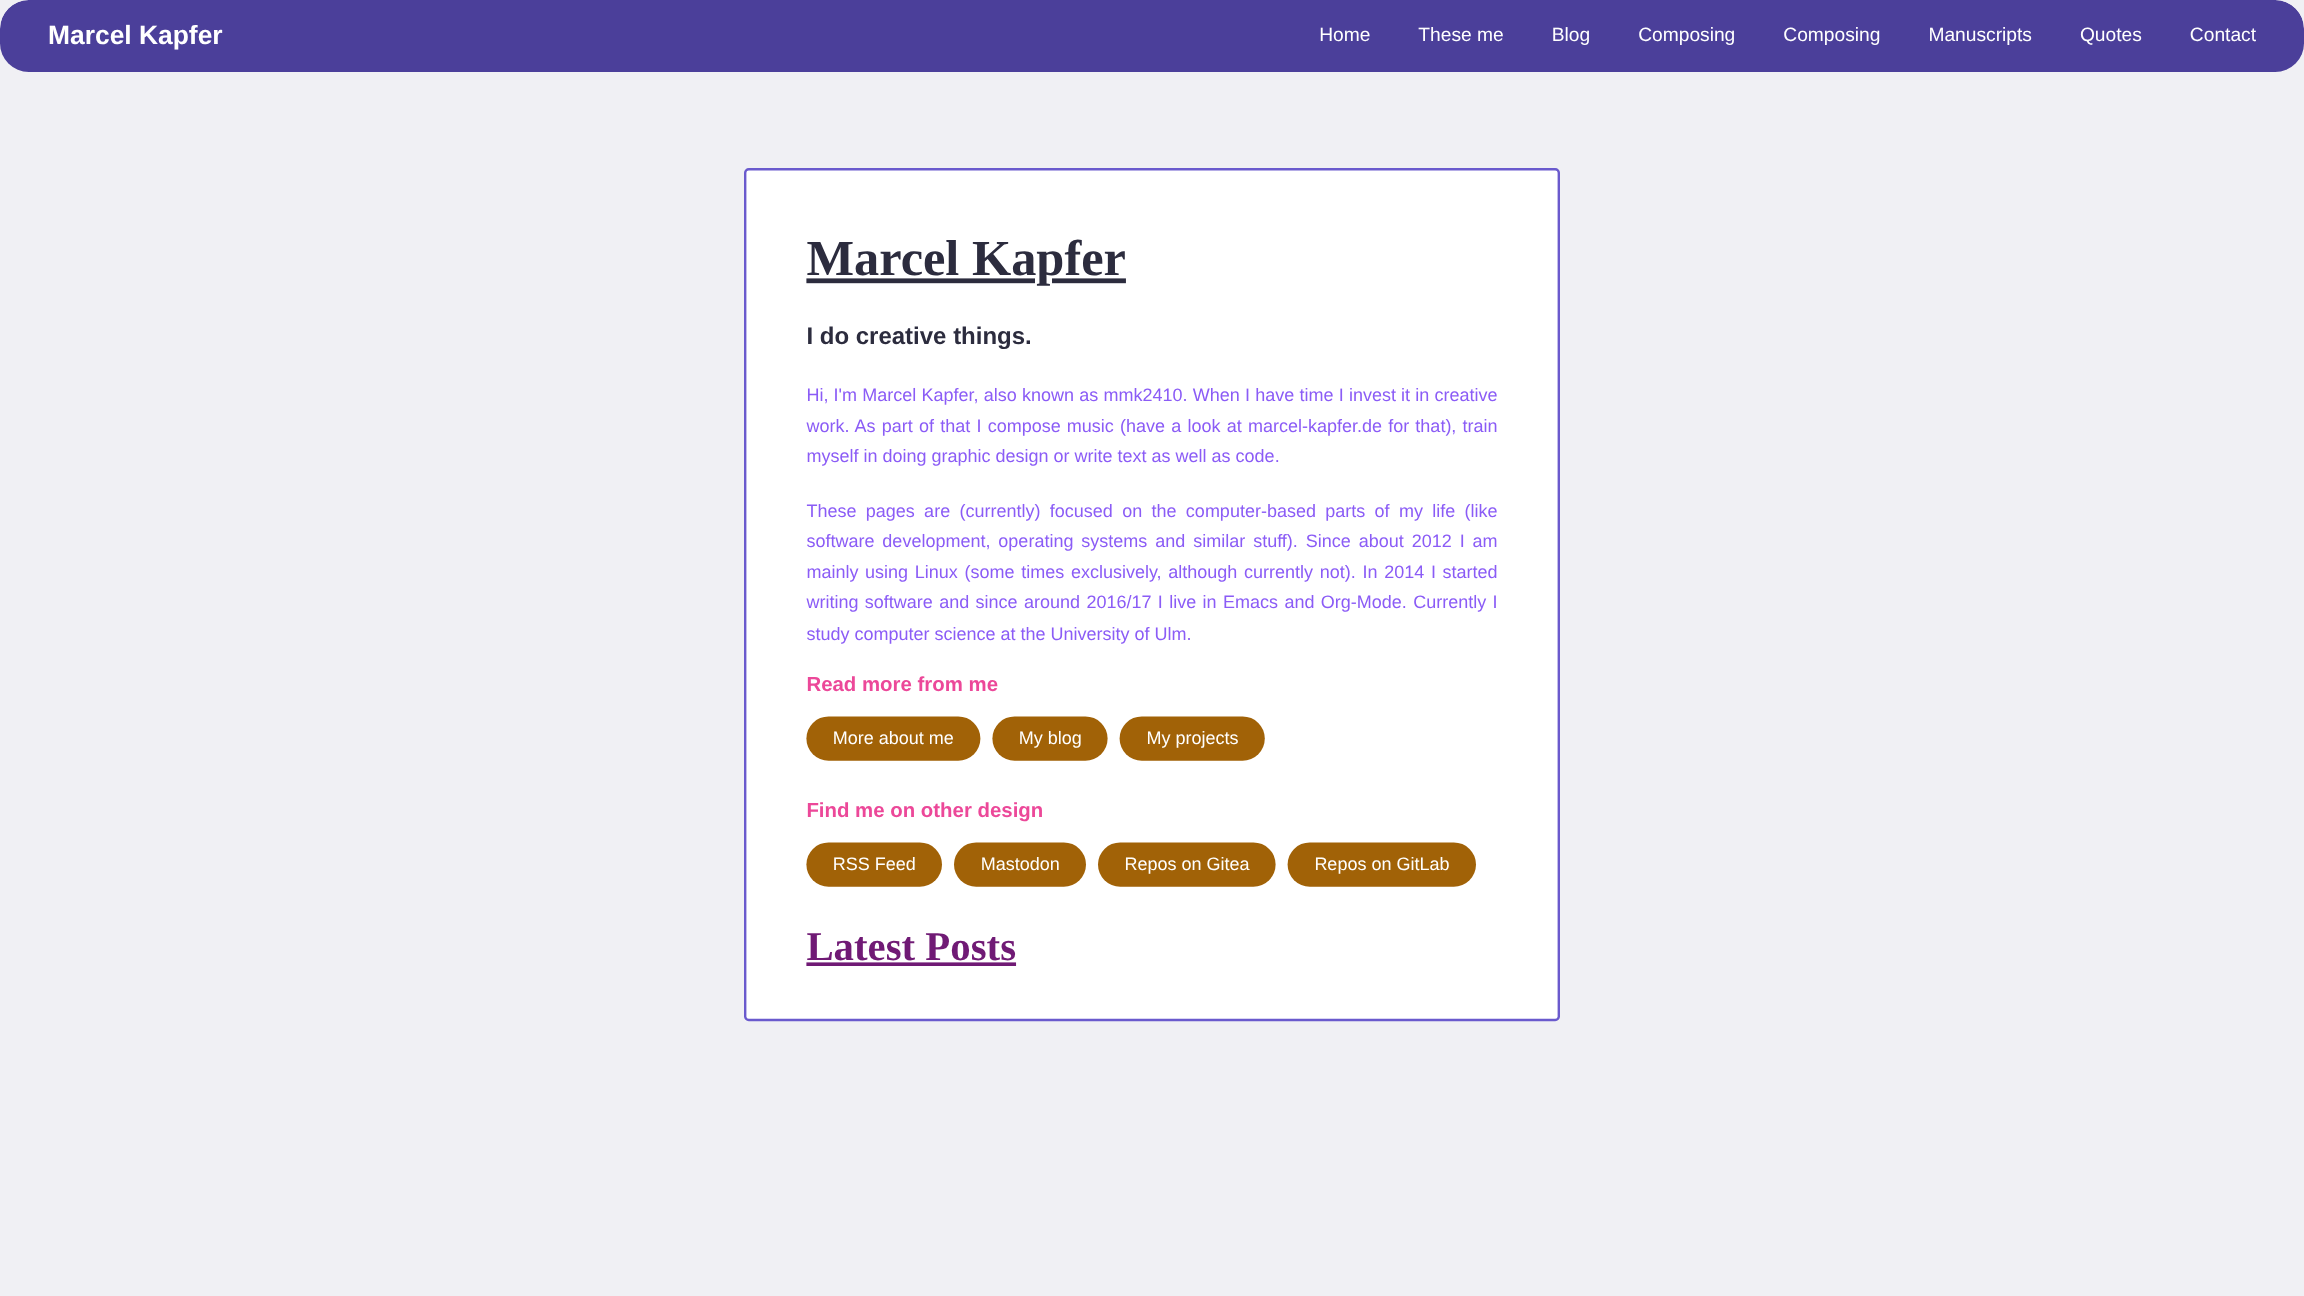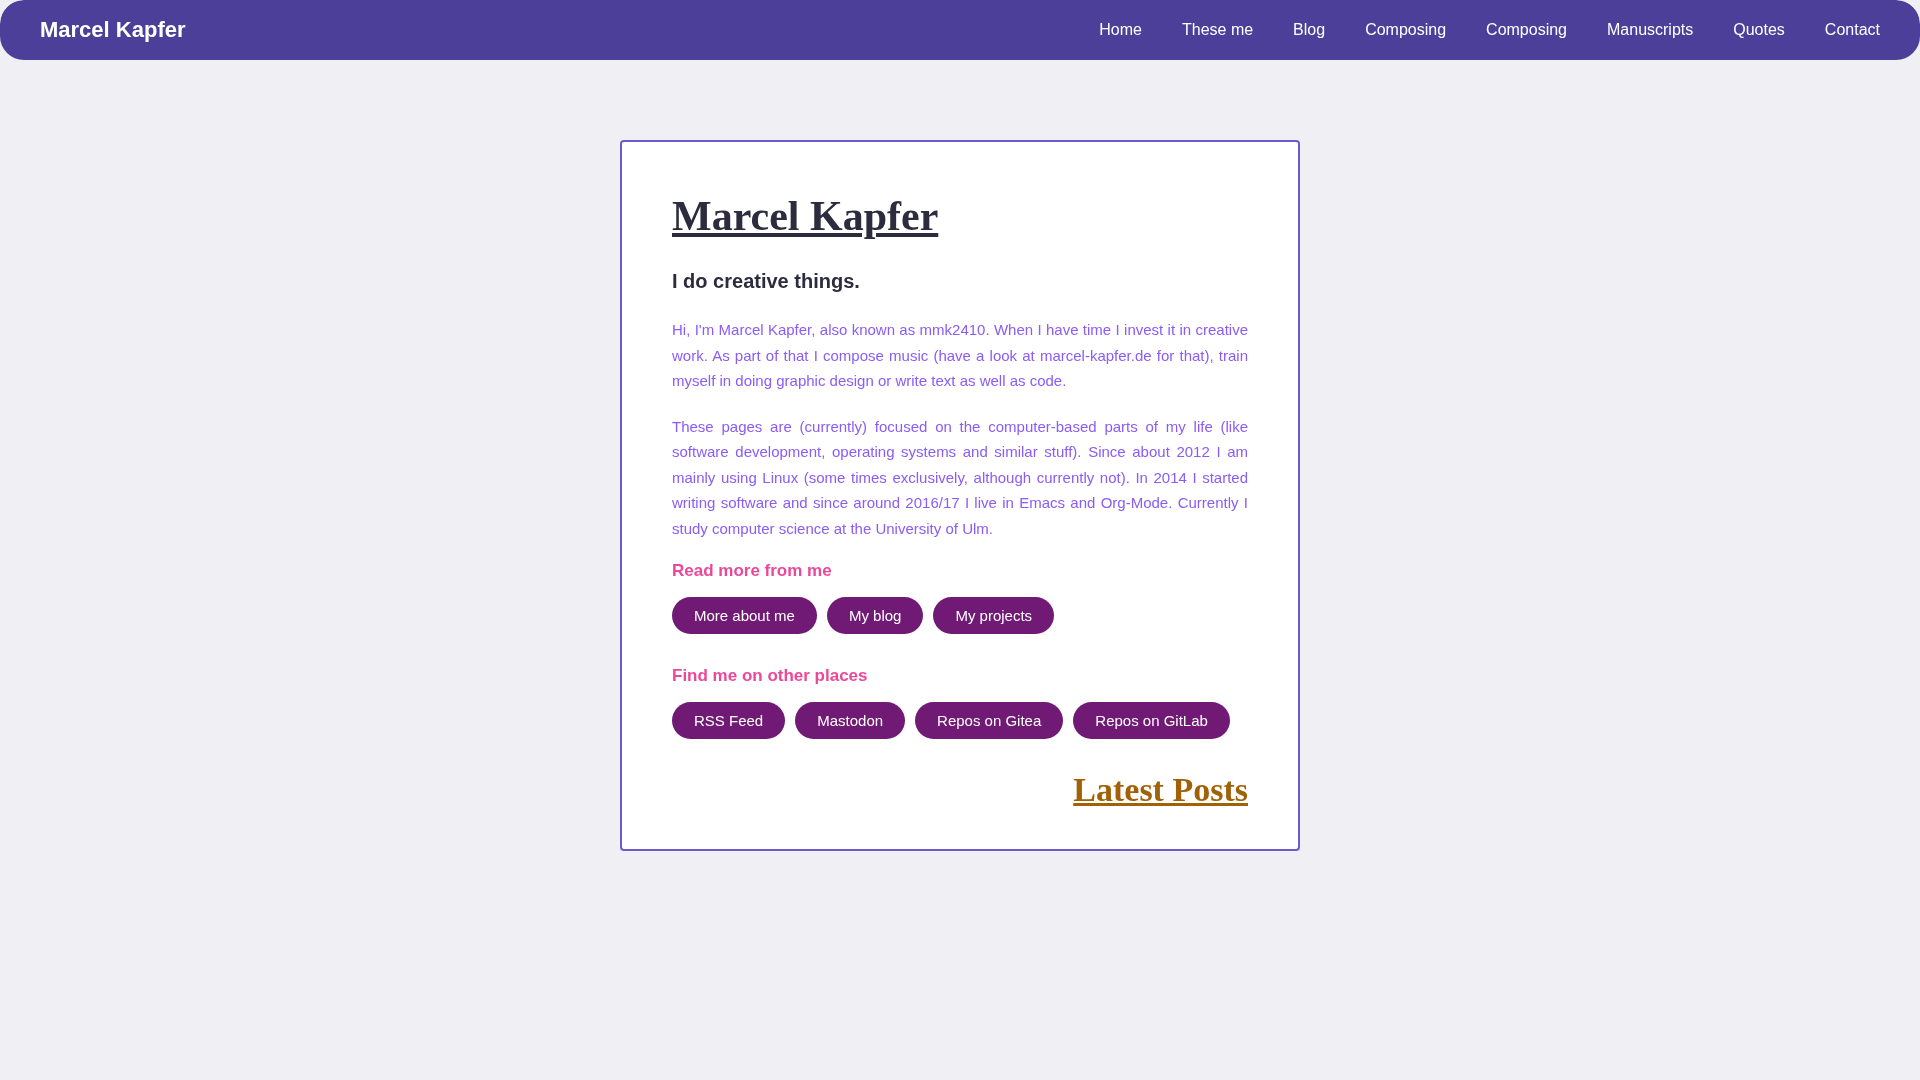--- a/index.html
+++ b/index.html
@@ -104,40 +104,39 @@
     }
 
     .button-group {
       display: flex;
       flex-wrap: wrap;
       gap: 10px;
       margin-bottom: 32px;
     }
 
     .pill-btn {
-      background-color: #701a75;
+      background-color: #a16207;
       color: white;
       border: none;
       border-radius: 30px;
       padding: 10px 22px;
       font-size: 15px;
       font-family: Arial, sans-serif;
       cursor: pointer;
       text-decoration: none;
       display: inline-block;
     }
 
     .latest-posts-heading {
       font-size: 34px;
       font-weight: bold;
-      color: #a16207;
+      color: #701a75;
       text-decoration: underline;
       font-family: Georgia, serif;
       margin-top: 22px;
-      text-align: right;
     }
   </style>
 </head>
 <body>
 
 <header>
   <span class="site-title">Marcel Kapfer</span>
   <nav>
 
   <a href="#">Home</a>
@@ -164,21 +163,21 @@
 
     <p class="section-heading">Read more from me</p>
 
     <div class="button-group">
 
     <button class="pill-btn">More about me</button>
         <button class="pill-btn">My blog</button>
         <button class="pill-btn">My projects</button>
       </div>
 
-    <p class="section-heading">Find me on other places</p>
+    <p class="section-heading">Find me on other design</p>
 
     <div class="button-group">
 
     <button class="pill-btn">RSS Feed</button>
         <button class="pill-btn">Mastodon</button>
         <button class="pill-btn">Repos on Gitea</button>
         <button class="pill-btn">Repos on GitLab</button>
       </div>
 
     <h2 class="latest-posts-heading">Latest Posts</h2>

